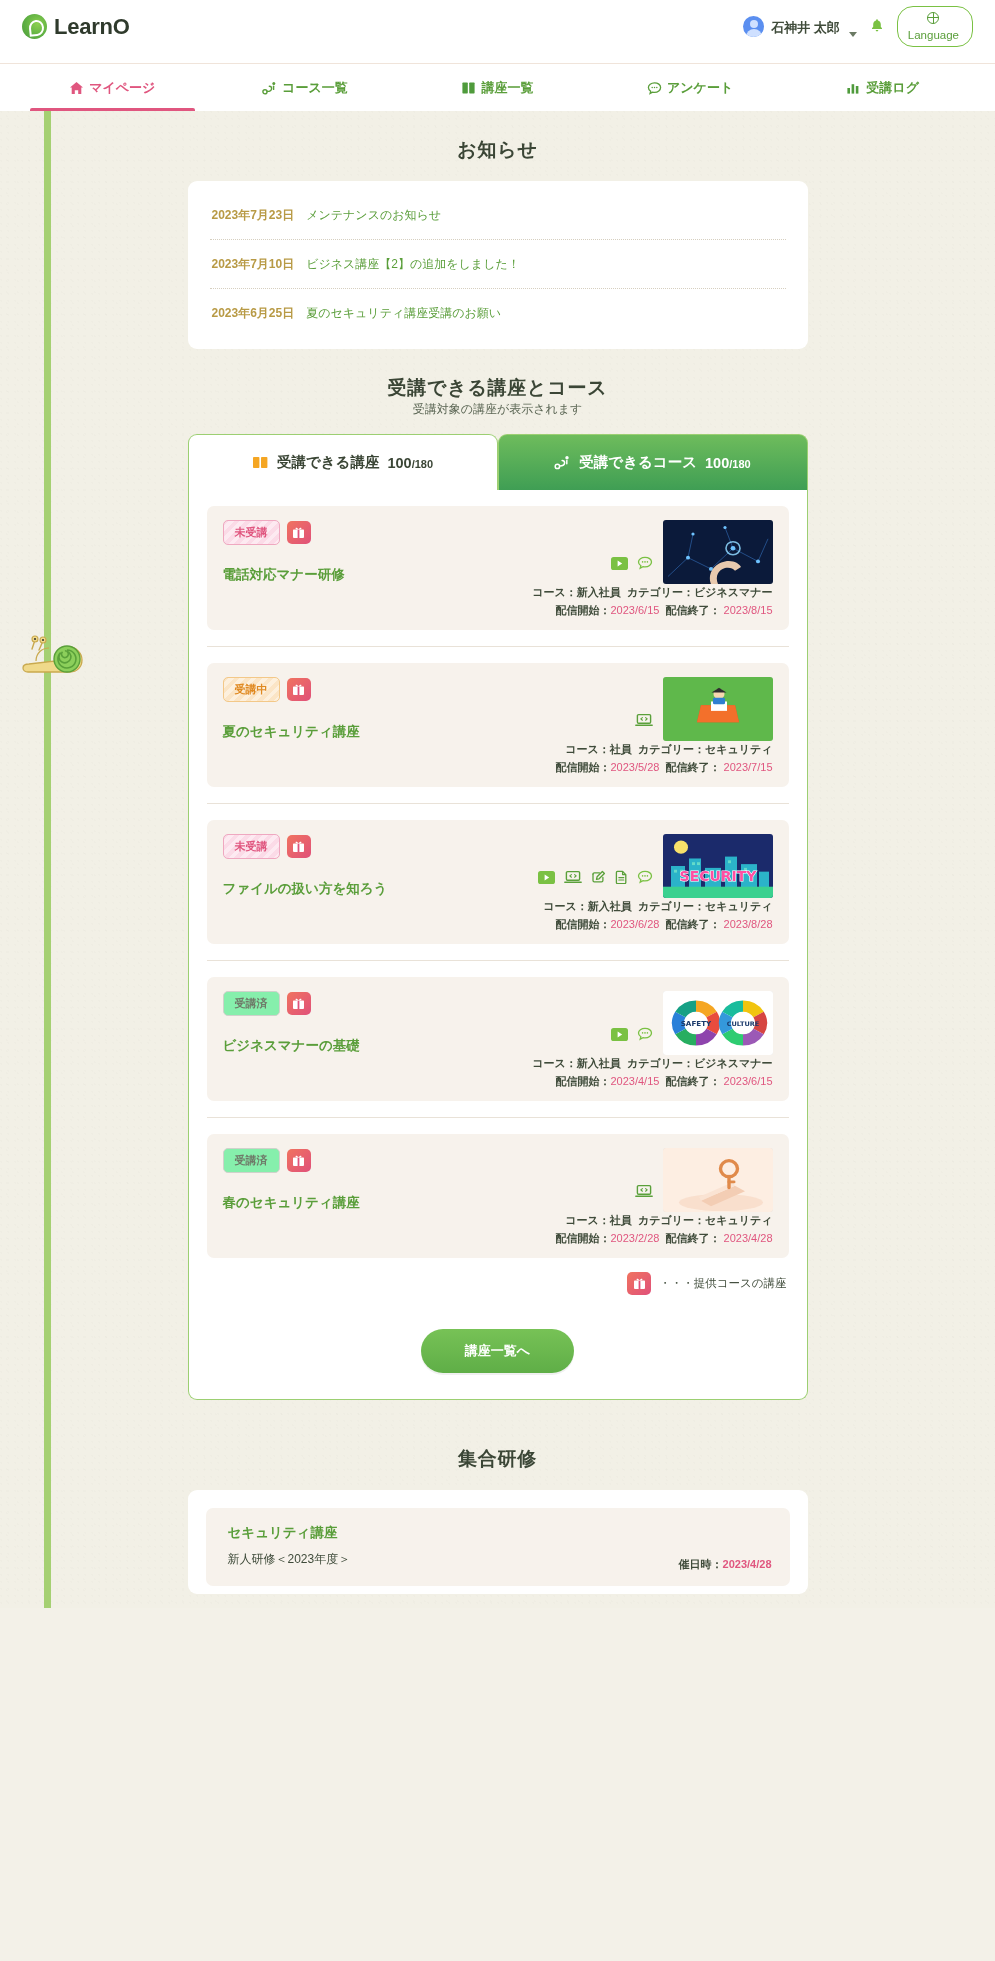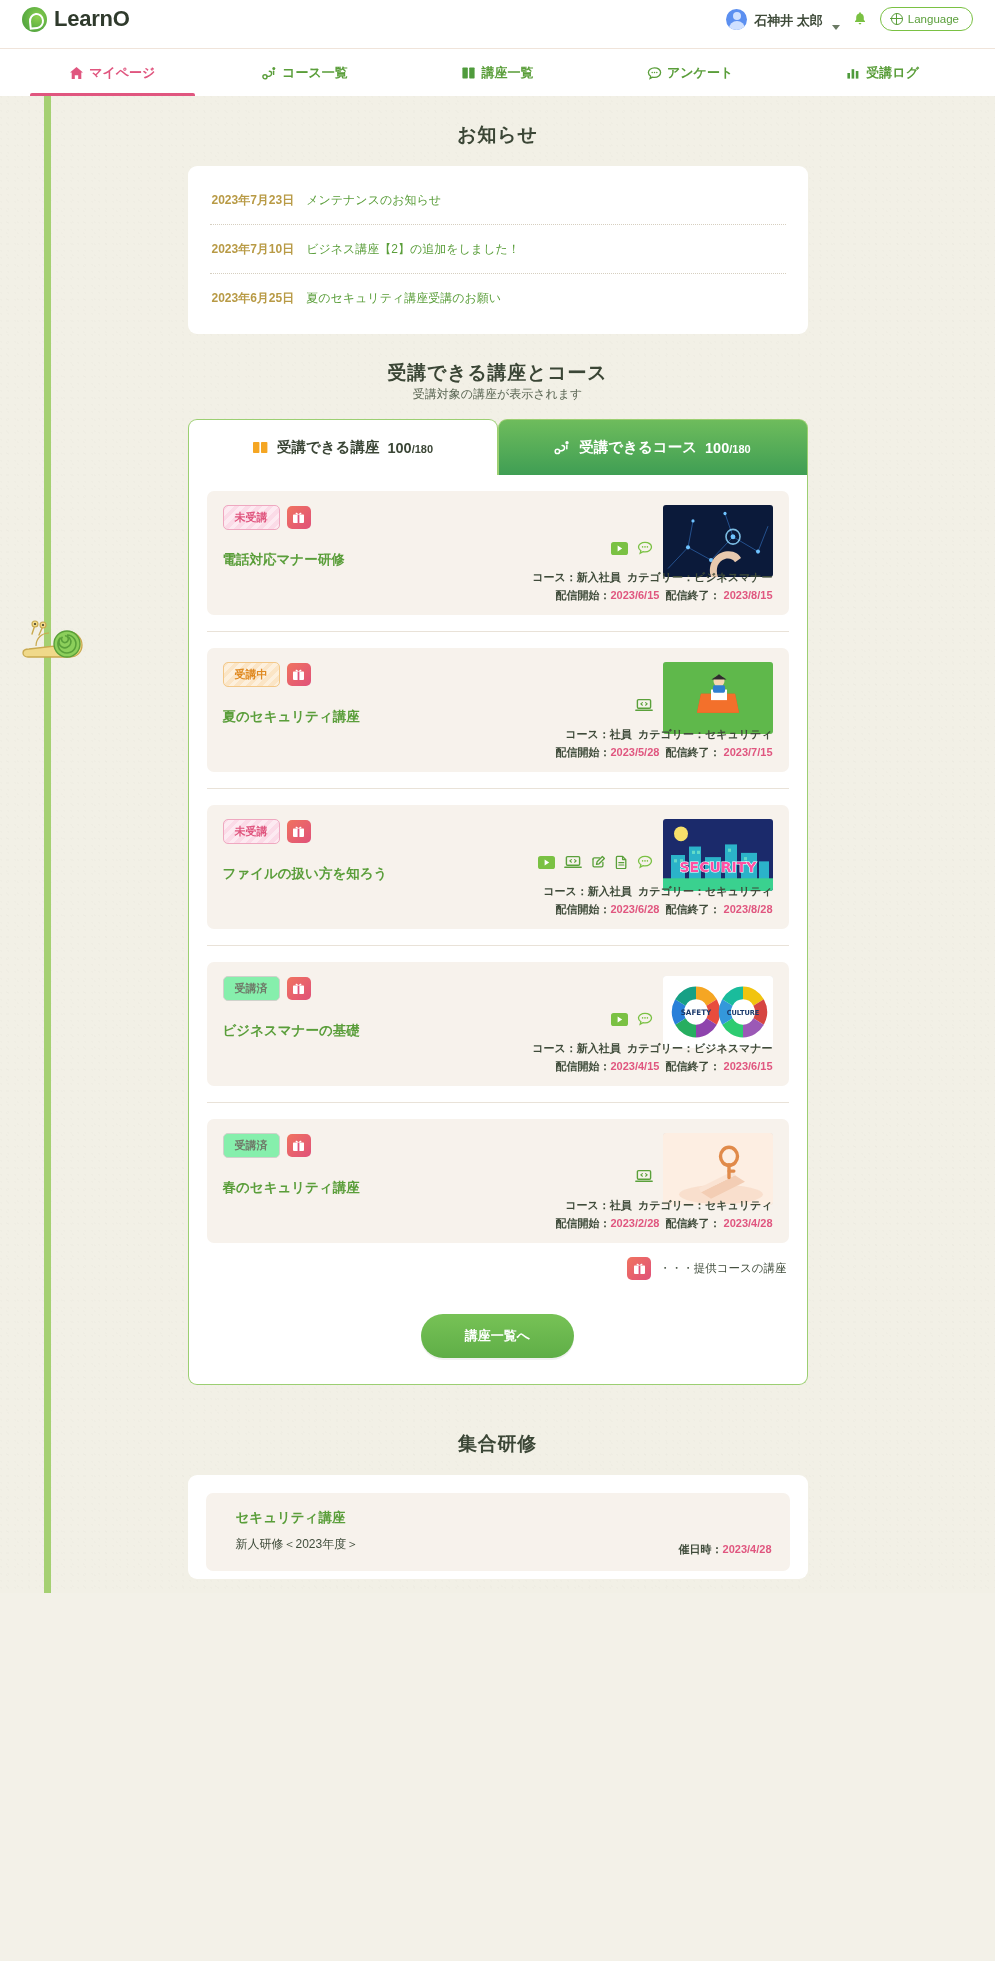--- a/index.html
+++ b/index.html
@@ -44,21 +44,21 @@
     background:#5b8ff0;position:relative;overflow:hidden;flex:none;
   }
   .avatar::before{content:"";position:absolute;left:6.5px;top:3.5px;width:8px;height:8px;border-radius:50%;background:#cfe0ff;}
   .avatar::after{content:"";position:absolute;left:2.5px;top:12.5px;width:16px;height:11px;border-radius:8px 8px 0 0;background:#cfe0ff;}
   .user-name{font-size:13px;color:#3f4b3a;font-weight:600;}
   .caret{width:0;height:0;border-left:4px solid transparent;border-right:4px solid transparent;border-top:5px solid #6b7a64;margin-left:2px;}
   .bell{font-size:14px;color:#7ac143;line-height:1;}
   .lang-btn{
     border:1px solid #7ac143;border-radius:16px;
     padding:5px 13px 5px 10px;display:flex;align-items:center;gap:5px;
-    color:#5a9e3a;font-size:11.5px;background:#fff;cursor:pointer;
+    color:#5a9e3a;font-size:11.5px;background:#fff;cursor:pointer;flex-direction:column;
   }
   .globe{width:12px;height:12px;border-radius:50%;border:1.4px solid #5a9e3a;position:relative;flex:none;}
   .globe::before{content:"";position:absolute;left:-1.4px;top:4.1px;width:12px;height:1.4px;background:#5a9e3a;}
   .globe::after{content:"";position:absolute;left:4.1px;top:-1.4px;width:1.4px;height:12px;background:#5a9e3a;border-radius:50%/20%;box-shadow:none;}
 
   
   .nav{
     background:#fff;border-top:1px solid #f0e4da;
     display:flex;padding:0 16px;position:relative;
   }
@@ -149,50 +149,50 @@
   .gift{
     width:24px;height:23px;border-radius:5px;
     background:linear-gradient(135deg,#f0735f 0%,#e0517a 100%);
     display:flex;align-items:center;justify-content:center;flex:none;
   }
   .ctitle{
     font-size:13.5px;color:#5a9e3a;font-weight:600;
     margin-top:21px;cursor:pointer;
   }
   .thumb{
-    position:absolute;right:16px;top:14px;width:110px;height:72px;
+    position:absolute;right:16px;top:14px;width:110px;height:64px;
     border-radius:3px;overflow:hidden;background:#ddd;
   }
   .thumb svg{display:block;width:100%;height:100%;}
   .typeicons{
     position:absolute;right:136px;top:50px;display:flex;gap:9px;align-items:center;
   }
   .meta{
     position:absolute;right:16px;bottom:30px;font-size:11px;color:#3f4b3a;font-weight:600;white-space:nowrap;
   }
   .meta2{
     position:absolute;right:16px;bottom:12px;font-size:11px;color:#3f4b3a;font-weight:600;white-space:nowrap;
   }
-  .meta2 .d{color:#e0567f;font-weight:bold;}
+  .meta2 .d{color:#e0567f;font-weight:normal;}
 
   .legend{
     display:flex;justify-content:flex-end;align-items:center;gap:8px;
     margin-top:14px;font-size:11.5px;color:#3f4b3a;padding-right:2px;
   }
   .btn-wrap{display:flex;justify-content:center;margin-top:34px;}
   .btn-green{
     background:linear-gradient(180deg,#77c256 0%,#5fae47 100%);
     color:#fff;font-size:13px;font-weight:600;
     border:none;border-radius:22px;padding:13px 44px;cursor:pointer;
     box-shadow:0 2px 0 rgba(0,0,0,.06);
   }
 
   
   .gt-card{background:#fff;border-radius:9px;padding:18px 18px 8px;}
-  .gt-row{background:#f7f2ec;border-radius:7px;padding:16px 30px 18px;position:relative;}
+  .gt-row{background:#f7f2ec;border-radius:7px;padding:16px 22px 18px;position:relative;}
   .gt-title{font-size:13.5px;color:#5a9e3a;font-weight:600;cursor:pointer;}
   .gt-sub{font-size:12px;color:#3f4b3a;margin-top:9px;}
   .gt-meta{position:absolute;right:18px;bottom:14px;font-size:11px;font-weight:600;}
   .gt-meta .d{color:#e0567f;font-weight:bold;}
 </style>
 </head>
 <body>
 
 <div class="page">
 

